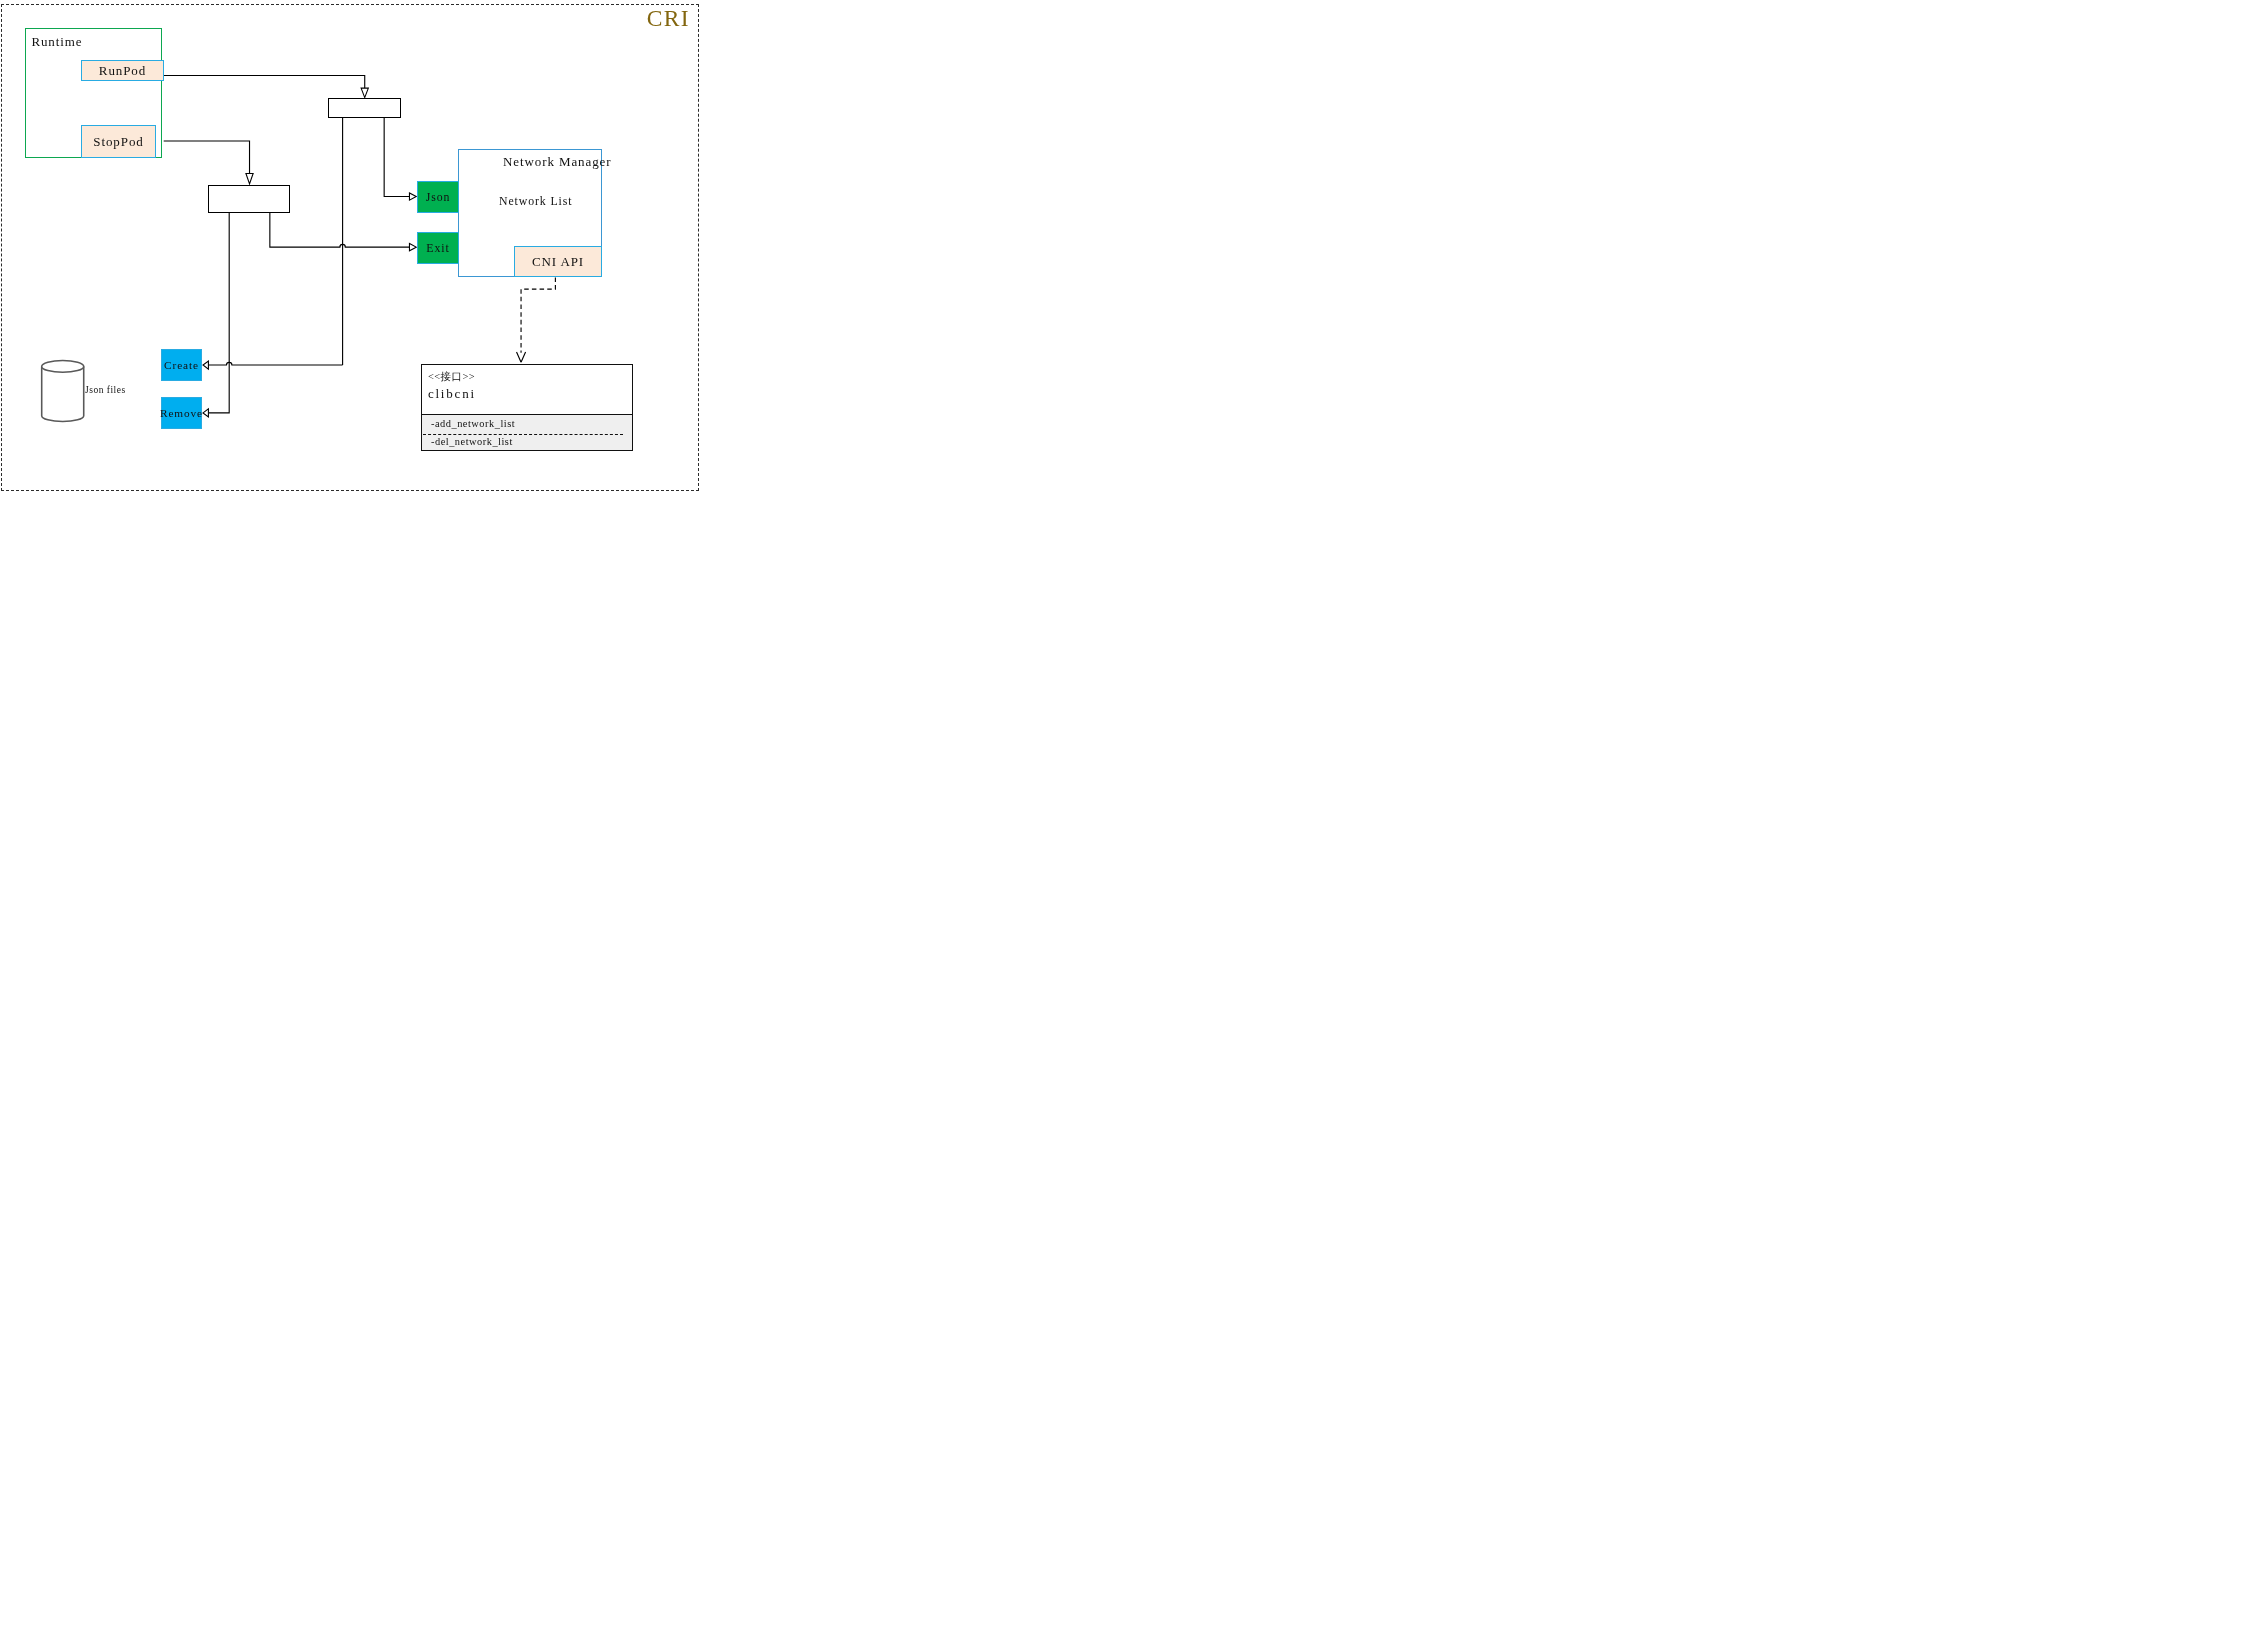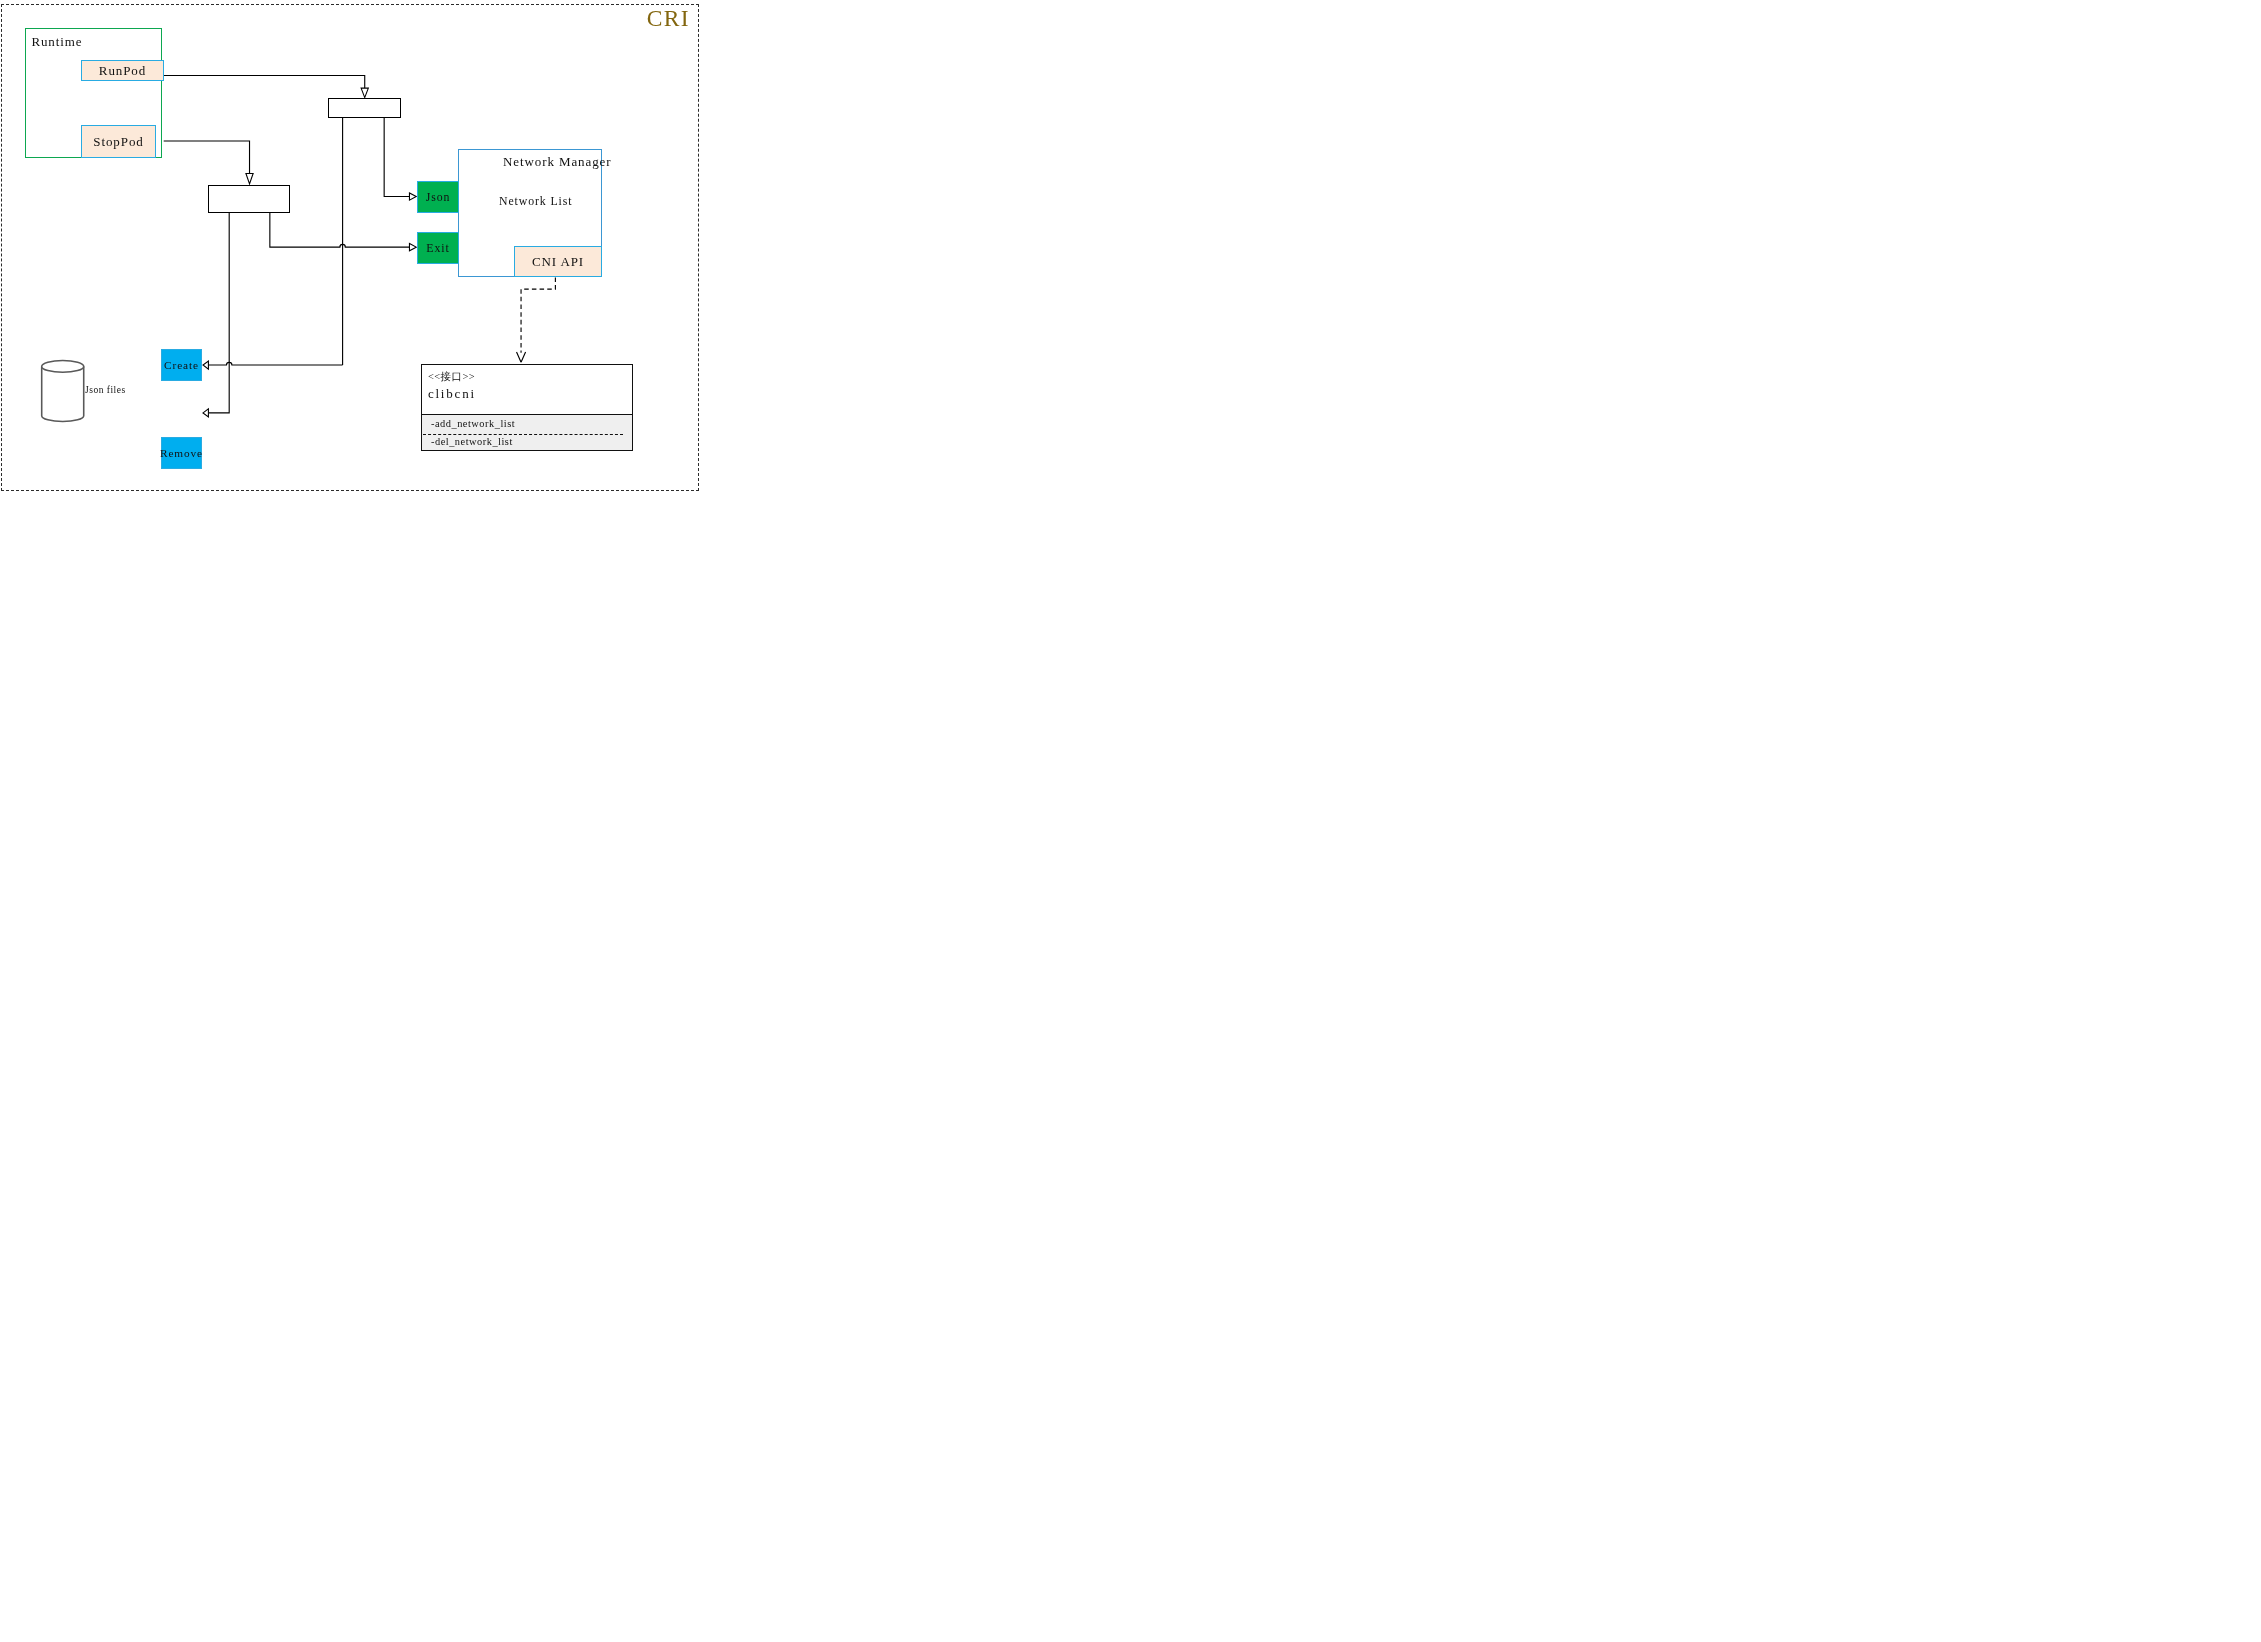--- a/index.html
+++ b/index.html
@@ -28,21 +28,21 @@
   }
   .peach{background:#FCE9D9;border:0.9px solid #29ABE2;}
   .green{background:#00B050;border:0.5px solid #29ABE2;font-size:11.8px;}
   .blue{background:#00AEEF;border:0.5px solid #29ABE2;font-size:11.3px;}
   #runpod-node{left:81px;top:60px;width:83px;height:21px;}
   #stoppod-node{left:81px;top:125px;width:75px;height:33px;}
   #cni-api-node{left:514px;top:246px;width:88px;height:31px;}
   #join-node{left:417px;top:181px;width:42px;height:32px;}
   #exit-node{left:417px;top:232px;width:42px;height:32px;}
   #create-node{left:161px;top:349px;width:41px;height:32px;}
-  #remove-node{left:161px;top:397px;width:41px;height:32px;margin-top:40px;}
+  #remove-node{left:161px;top:397px;width:41px;height:32px;}
   
   .relay{background:#fff;border:1.4px solid #000;box-sizing:border-box;}
   #relay-a{left:328px;top:98px;width:73px;height:20px;}
   #relay-b{left:208px;top:185px;width:82px;height:28px;}
   
   #network-list-label{left:499px;top:194px;font-size:11.8px;letter-spacing:0.9px;white-space:nowrap;}
   #json-files-label{left:85px;top:385px;font-size:9.5px;letter-spacing:0.5px;white-space:nowrap;}
   
   #clibcni-box{left:421px;top:364px;width:212px;height:87px;border:1.4px solid #111;background:#fff;box-sizing:border-box;padding-left:9px;}
   #clibcni-head{position:absolute;left:0;top:0;width:100%;height:49px;background:#fff;}

